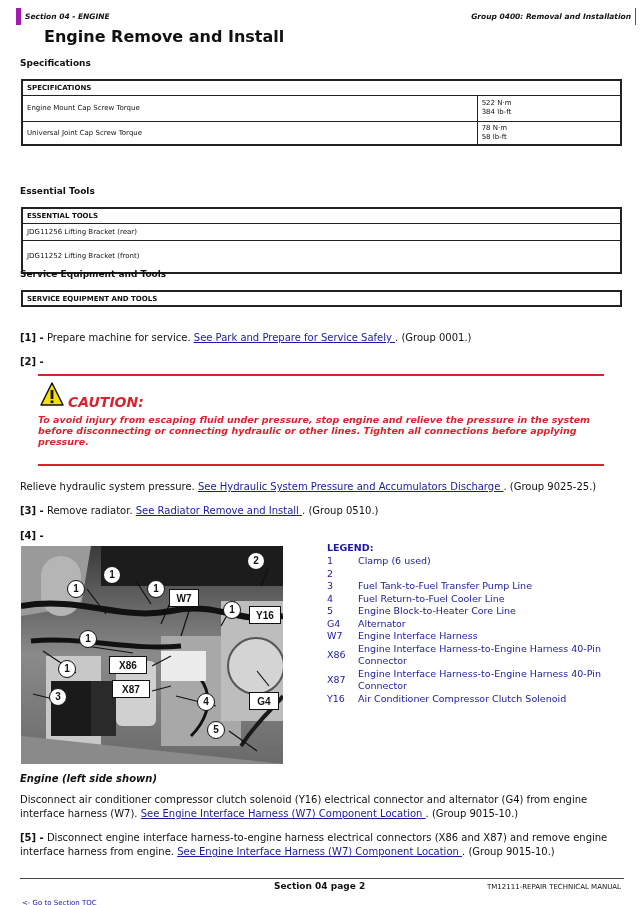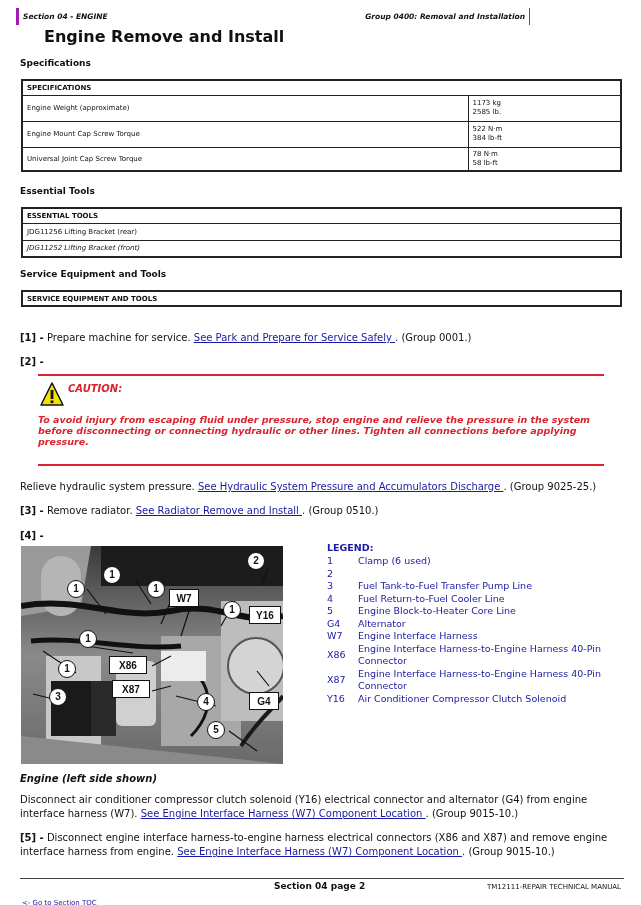--- a/index.html
+++ b/index.html
@@ -1,37 +1,37 @@
 <!DOCTYPE html>
 <html><head>
 <meta charset="utf-8">
 <style>
   * { box-sizing: border-box; margin: 0; padding: 0; }
   html, body { width: 641px; height: 905px; background: #ffffff; overflow: hidden; }
   body { font-family: "DejaVu Sans", sans-serif; color: #111; font-size: 10px; position: relative; }
 
-  .hdr { position: absolute; left: 16px; top: 8px; width: 514px; height: 17px; border-left: 3px solid #a21caf; border-right: 1px solid #555; }
+  .hdr { position: absolute; left: 16px; top: 8px; width: 620px; height: 17px; border-left: 5px solid #a21caf; border-right: 1px solid #555; }
   .hdr .l { position: absolute; left: 4px; top: 4px; font-size: 7.5px; font-style: italic; font-weight: bold; }
   .hdr .r { position: absolute; right: 4px; top: 4px; font-size: 7.5px; font-style: italic; font-weight: bold; }
 
   .title { position: absolute; left: 44px; top: 27px; font-size: 16px; font-weight: bold; color: #111; }
   .h2 { position: absolute; left: 20px; font-size: 9px; font-weight: bold; }
 
   table.spec { position: absolute; left: 21px; border-collapse: collapse; border: 2px solid #222; font-size: 7px; }
   table.spec td { border: 1px solid #222; padding: 2px 4px; vertical-align: middle; }
   table.spec td.h { font-weight: bold; height: 15px; }
   table.spec .v { line-height: 9px; }
 
   .step { position: absolute; left: 20px; font-size: 10px; }
   .step b { font-weight: bold; }
   a.lnk { color: #1a1aa0; text-decoration: underline; }
 
   .caution { position: absolute; left: 38px; top: 374px; width: 566px; height: 94px; }
   .caution .line { position: absolute; left: 0; width: 566px; height: 2px; background: #d9232e; }
-  .caution .ttl { position: absolute; left: 30px; top: 9px; color: #d9232e; font-weight: bold; font-style: italic; font-size: 10px; }
+  .caution .ttl { position: absolute; left: 30px; top: 20px; color: #d9232e; font-weight: bold; font-style: italic; font-size: 14px; }
   .caution .txt { position: absolute; left: 0; top: 40px; width: 566px; color: #d9232e; font-weight: bold; font-style: italic; font-size: 9.5px; line-height: 11px; }
   .caution .ico { position: absolute; left: 2px; top: 8px; width: 24px; height: 24px; }
 
   .photo { position: absolute; left: 21px; top: 546px; width: 262px; height: 218px; background: #6b6b6b; overflow: hidden; }
   .callout { position: absolute; width: 18px; height: 18px; border-radius: 50%; background: #fff; border: 1.5px solid #111; font-size: 10px; font-weight: bold; text-align: center; line-height: 15px; font-family: "Liberation Sans", sans-serif; }
   .tag { position: absolute; background: #fff; border: 1px solid #111; font-size: 10px; font-weight: bold; text-align: center; font-family: "Liberation Sans", sans-serif; height: 18px; line-height: 17px; }
 
   .legend { position: absolute; left: 327px; top: 542px; width: 300px; color: #1a1aa0; font-size: 9.5px; }
   .legend .lt { font-weight: bold; height: 13px; }
   .legend .row { display: flex; line-height: 12.5px; }
@@ -55,27 +55,20 @@
 </div>
 
 <div class="title">Engine Remove and Install</div>
 
 <div class="h2" style="top:58px;">Specifications</div>
 <table class="spec" style="top:79px; width:601px;">
   <tbody>
       <tr>
         <td class="h" colspan="2">SPECIFICATIONS</td>
       </tr>
-  <tr style="height:26px;">
-    <td style="width:446px;">Engine Weight (approximate)</td>
-    <td class="v">
-          <div>1173 kg</div>
-          <div>2585 lb.</div>
-        </td>
-  </tr>
   <tr style="height:26px;">
     <td>Engine Mount Cap Screw Torque</td>
     <td class="v">
           <div>522 N·m</div>
           <div>384 lb-ft</div>
         </td>
   </tr>
   <tr style="height:16px;">
     <td>Universal Joint Cap Screw Torque</td>
     <td class="v">
@@ -88,21 +81,21 @@
 
 <div class="h2" style="top:186px;">Essential Tools</div>
 <table class="spec" style="top:207px; width:601px;">
   <tbody>
       <tr>
         <td class="h">ESSENTIAL TOOLS</td>
       </tr>
   <tr style="height:17px;">
         <td>JDG11256 Lifting Bracket (rear)</td>
       </tr>
-  <tr style="height:17px;font-style:italic;">
+  <tr style="height:33px;">
         <td>JDG11252 Lifting Bracket (front)</td>
       </tr>
 </tbody>
   </table>
 
 <div class="h2" style="top:269px;">Service Equipment and Tools</div>
 <table class="spec" style="top:290px; width:601px;">
   <tbody>
       <tr>
         <td class="h">SERVICE EQUIPMENT AND TOOLS</td>

